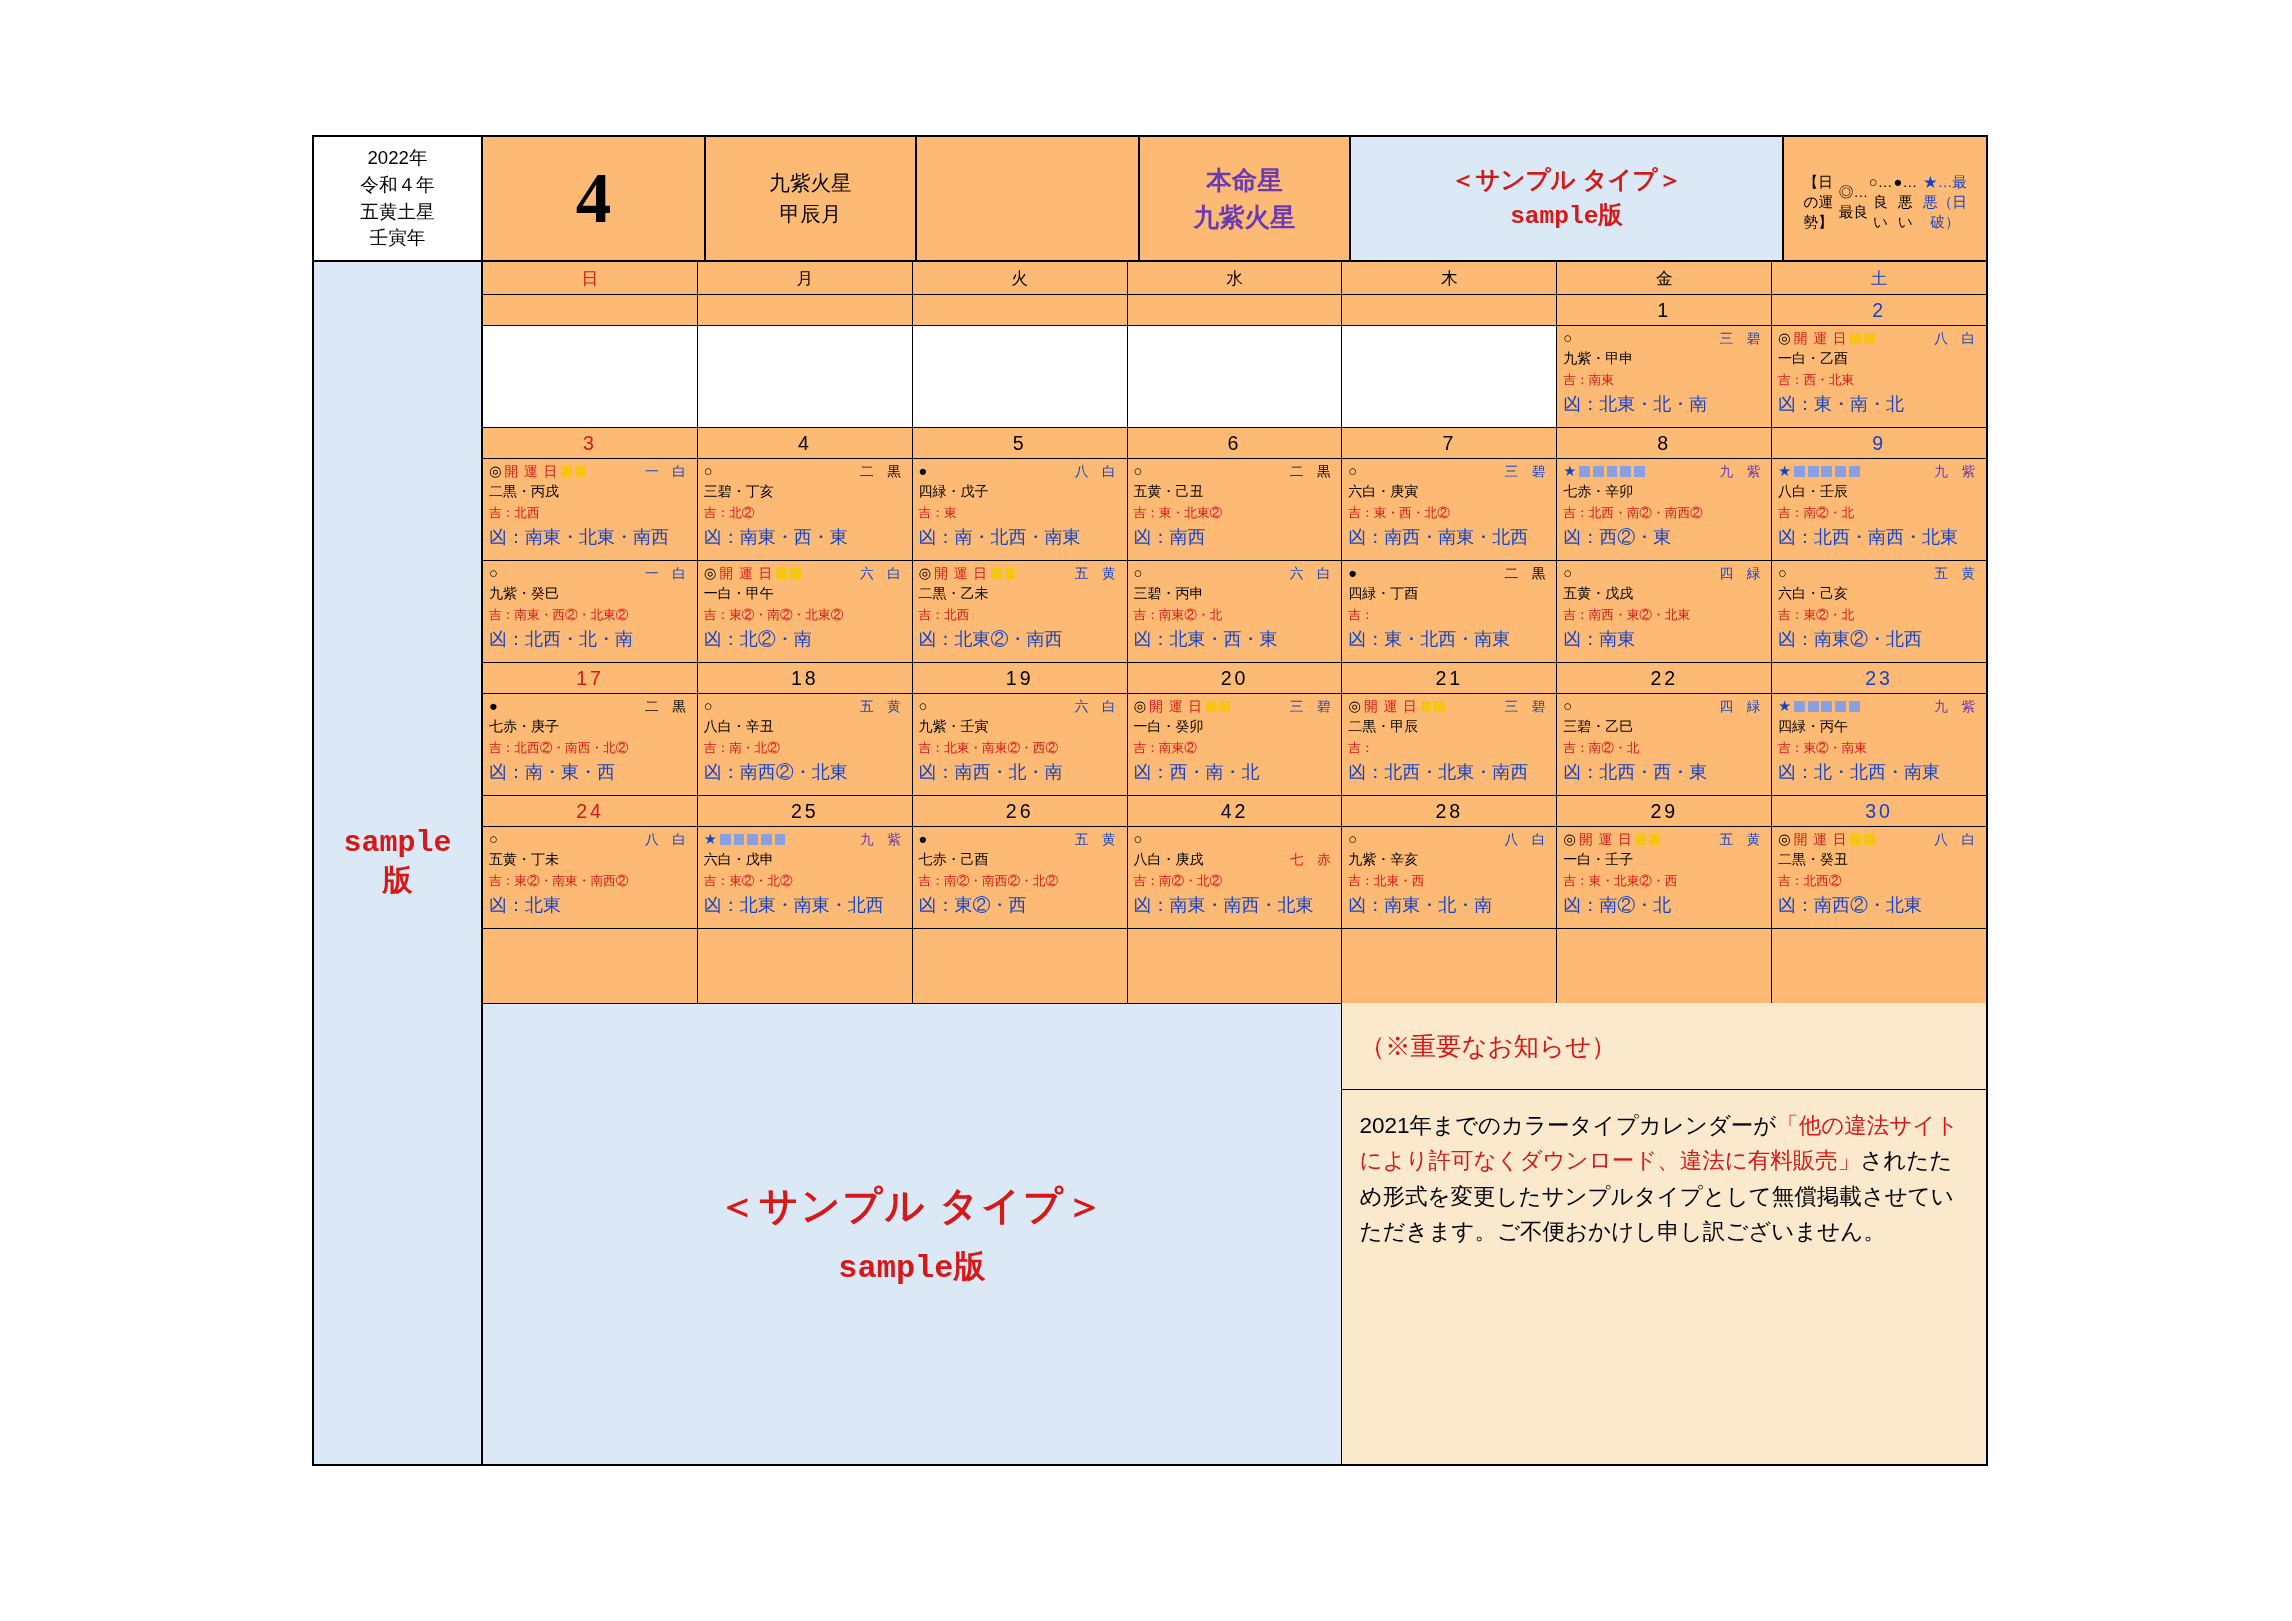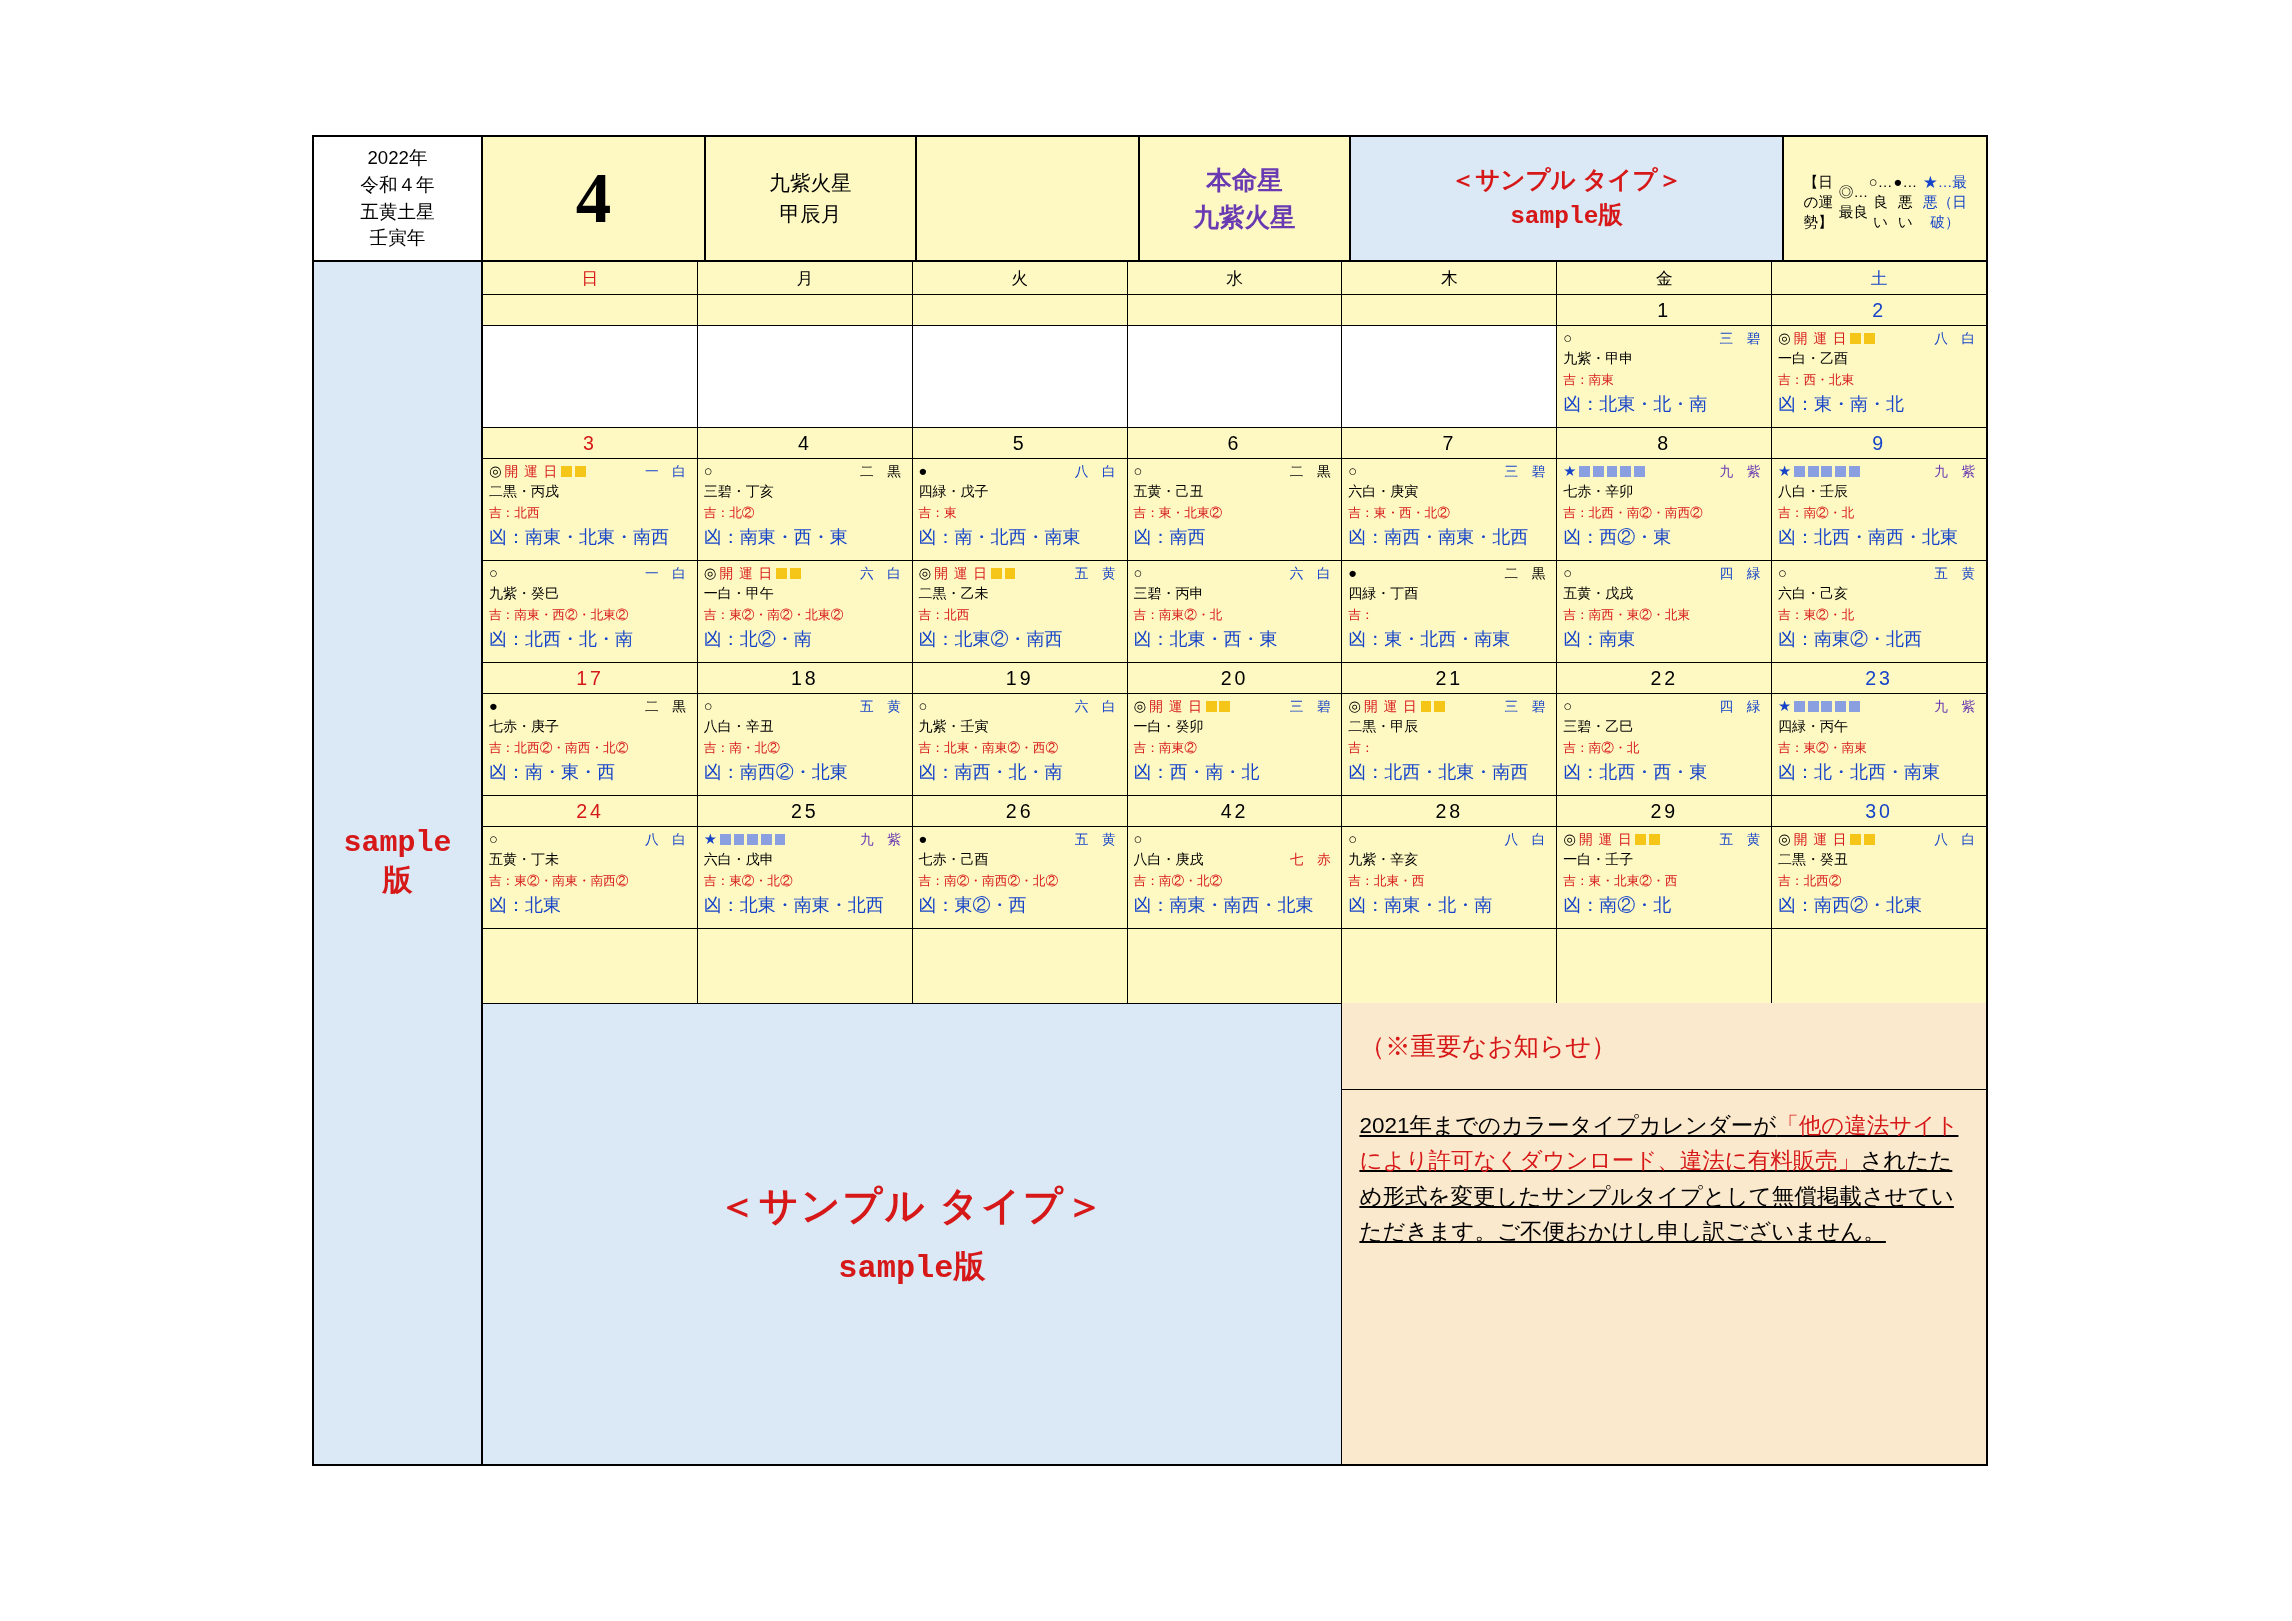--- a/index.html
+++ b/index.html
@@ -16,21 +16,21 @@
   .page {
     position: absolute;
     left: 312px;
     top: 135px;
     width: 1676px;
     height: 1331px;
     box-sizing: border-box;
     border: 2.9px solid #000;
     display: flex;
     flex-direction: row;
-    background: #fef9c3;
+    background: #fdba74;
     justify-content: space-between;
   }
   
   .left-strip {
     width: 169px;
     border-right: 2.9px solid #000;
     box-sizing: border-box;
     display: flex;
     flex-direction: column;
   }
@@ -286,21 +286,20 @@
     margin-bottom: 25.5px;
   }
   .notice-sep {
     border-top: 1.5px solid #000;
     margin: 0 -17.6px 17.6px -17.6px;
   }
   .notice-body {
     font-size: 22.5px;
     line-height: 1.58;
     color: #000;
-    text-decoration: underline;
   }
   .notice-body .hl { color: #d61818; }
   .mono { font-family: "Liberation Mono", monospace; }
 </style>
 </head>
 <body>
 
 <div class="page">
 
   <div class="left-strip">

